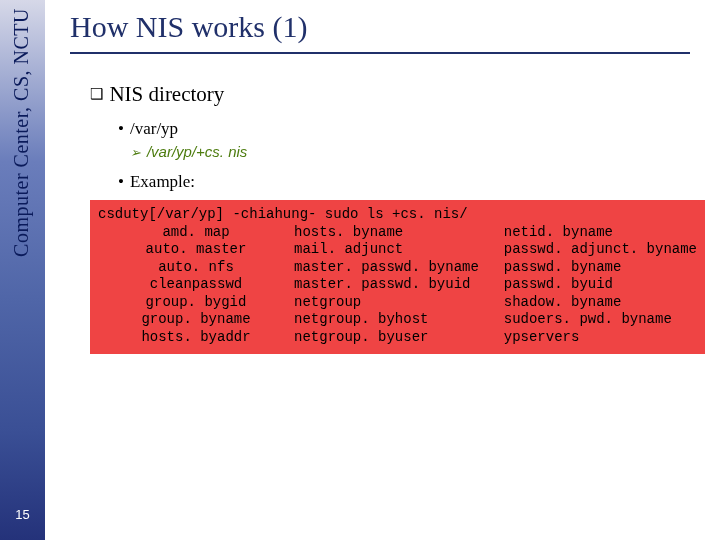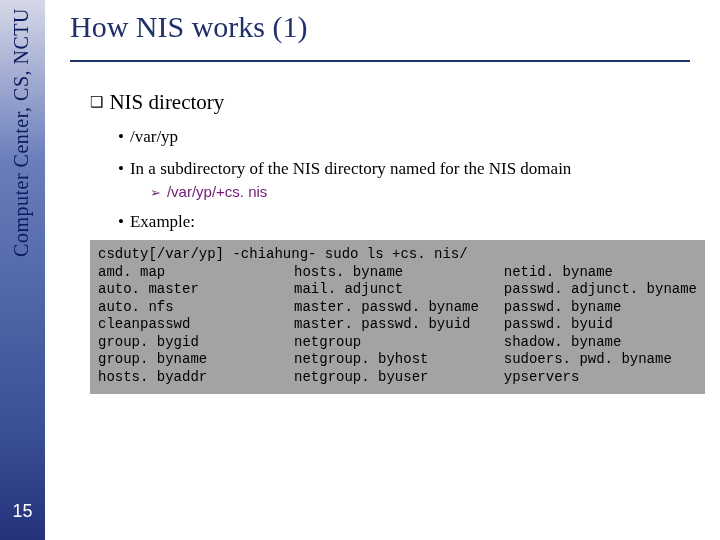--- a/index.html
+++ b/index.html
@@ -32,32 +32,32 @@
     white-space: nowrap;
   }
   .page-number {
     position: absolute;
     bottom: 18px;
     left: 0;
     width: 45px;
     text-align: center;
     color: #ffffff;
     font-family: Arial, sans-serif;
-    font-size: 18px;
+    font-size: 13px;
   }
   .main {
     position: absolute;
     left: 70px;
     top: 10px;
     width: 640px;
   }
   .title {
     color: #20306a;
     font-size: 30px;
-    margin-bottom: 16px;
+    margin-bottom: 8px;
   }
   .title-rule {
     border: none;
     border-top: 2px solid #20306a;
     width: 620px;
     margin-bottom: 28px;
   }
   .content {
     margin-left: 20px;
   }
@@ -80,46 +80,47 @@
     margin-left: 28px;
     margin-top: 12px;
     margin-bottom: 4px;
   }
   .lvl2 .bullet {
     margin-right: 6px;
   }
   .lvl3 {
     font-family: Arial, sans-serif;
     font-size: 15px;
-    color: #701a75;
-    margin-left: 60px;
+    color: #4d7c0f;
+    margin-left: 40px;
     margin-top: 4px;
     margin-bottom: 4px;
+    font-style: italic;
   }
   .lvl3 .tri {
     margin-right: 6px;
     font-size: 13px;
   }
   .codebox {
-    background: #a3a3a3;
+    background: #ef4444;
     width: 615px;
     margin-top: 8px;
     padding: 6px 8px 8px 8px;
     font-family: "Courier New", monospace;
     font-size: 14px;
     color: #000;
     line-height: 1.25;
   }
   .cmd-line { white-space: pre; }
   .cols {
     display: flex;
     margin-top: 0;
   }
   .col { white-space: pre; }
-  .col1 { width: 215px; }
+  .col1 { width: 215px; text-align: center; }
   .col2 { width: 230px; }
   .col3 { flex: 1; }
 </style>
 </head>
 <body>
 
 <div class="sidebar">
   <div class="sidebar-text">Computer Center, CS, NCTU</div>
   <div class="page-number">15</div>
 </div>
@@ -130,23 +131,20 @@
 
   <div class="content">
 
     <div class="lvl1">
       <span class="marker-box">❑</span><span>NIS directory</span>
     </div>
     <div class="lvl2">
       <span class="bullet">•</span><span>/var/yp</span>
     </div>
 
-    <div class="lvl2">
-      <span class="bullet">•</span><span>In a subdirectory of the NIS directory named for the NIS domain</span>
-    </div>
     <div class="lvl3">
       <span class="tri">➢</span><span>/var/yp/+cs. nis</span>
     </div>
     <div class="lvl2">
       <span class="bullet">•</span><span>Example:</span>
     </div>
 
     <div class="codebox">
       <div class="cmd-line">csduty[/var/yp] -chiahung- sudo ls +cs. nis/</div>
       <div class="cols">

